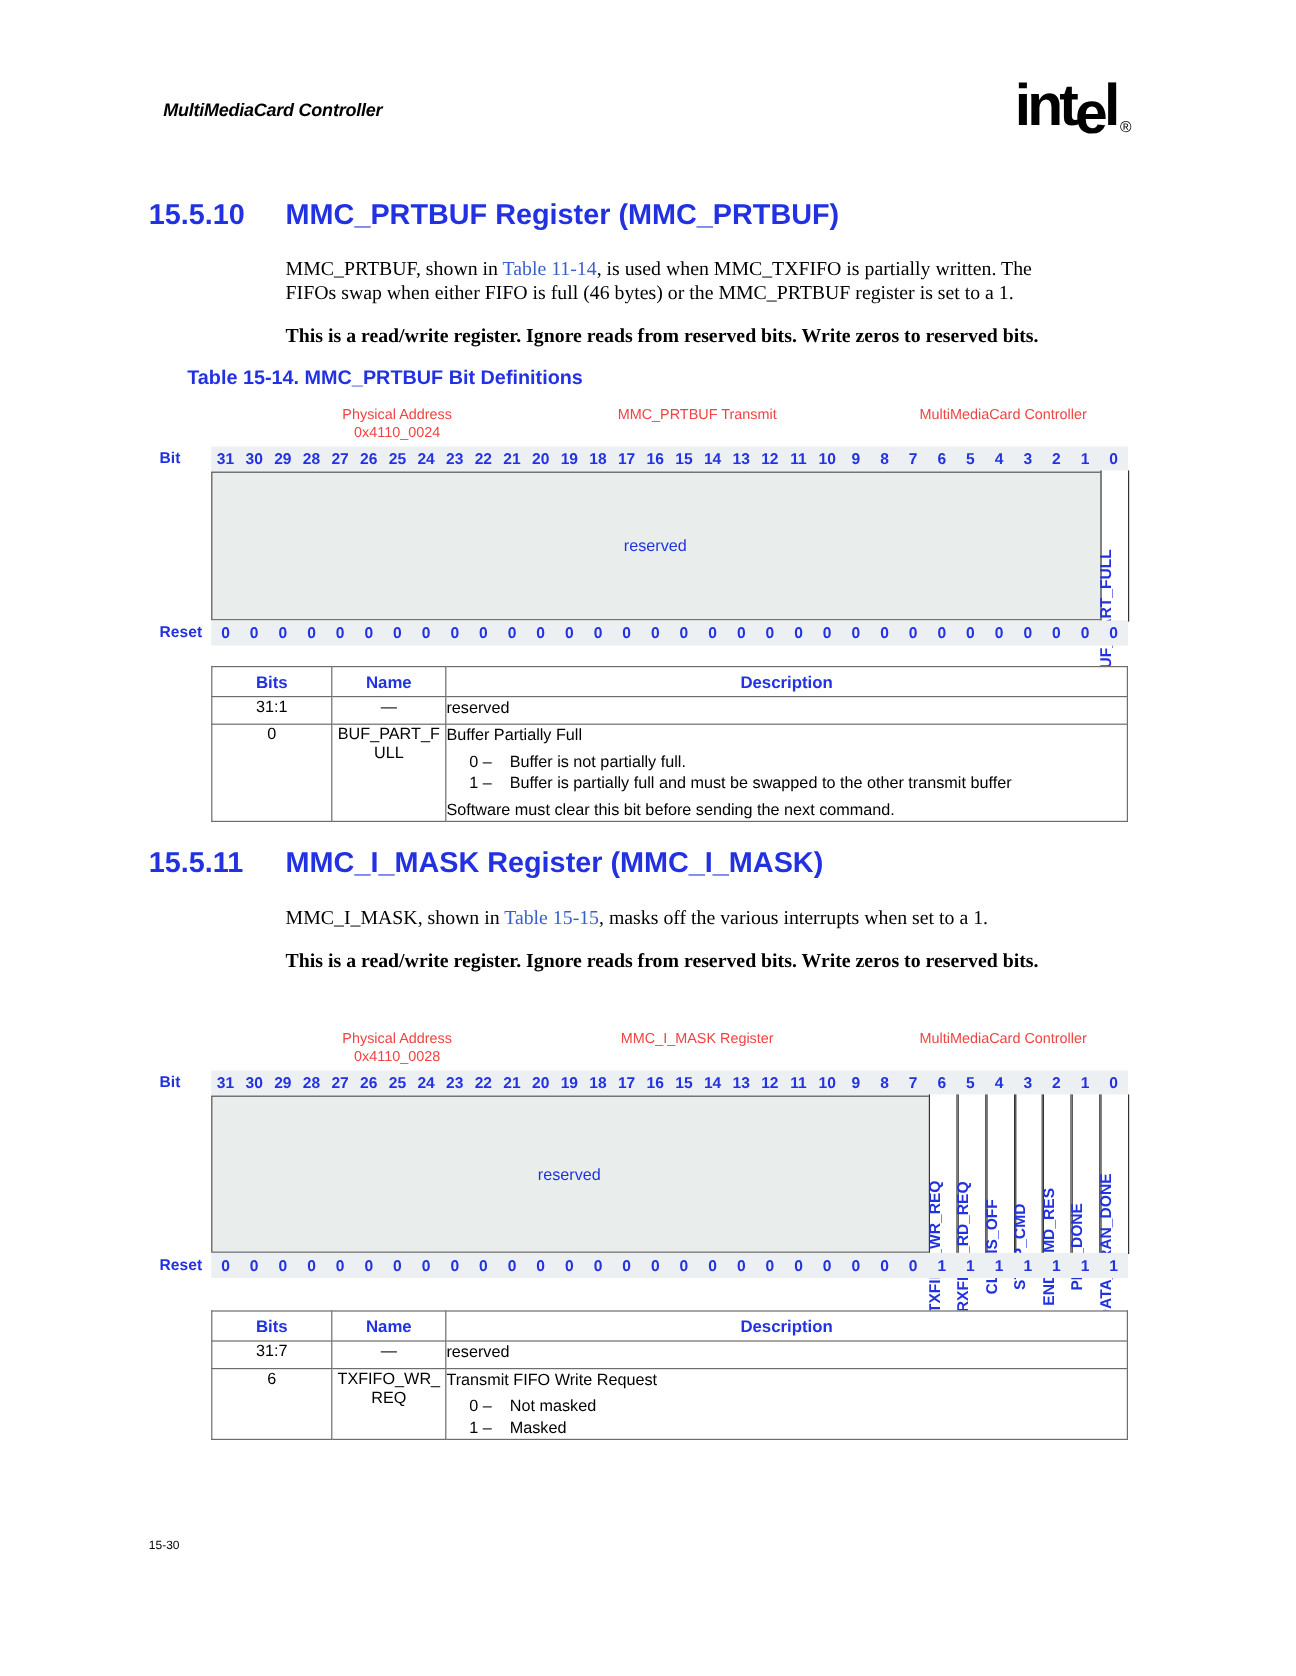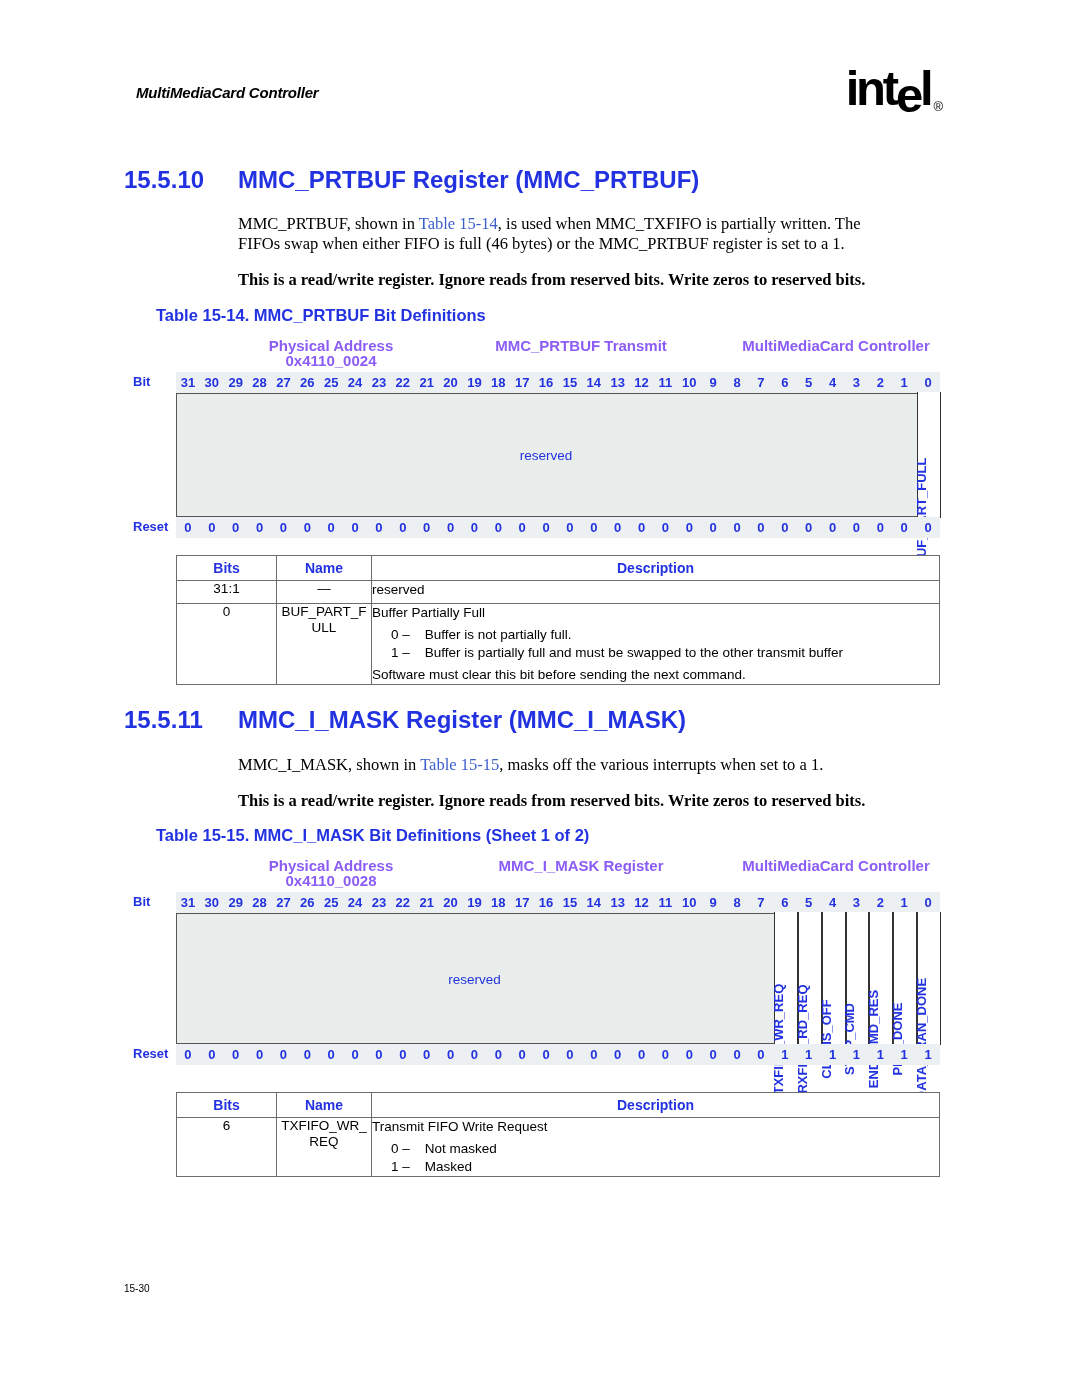--- a/index.html
+++ b/index.html
@@ -92,23 +92,23 @@
     white-space: nowrap;
   }
 
   
   .regdiag { position: absolute; }
 
   .reg-toplabels {
     position: relative;
     height: 34px;
     font-family: "Liberation Sans", sans-serif;
-    font-weight: bold;
-    font-size: 15px;
-    color: #8b5cf6;
+    font-weight: normal;
+    font-size: 12px;
+    color: #ef4444;
   }
   .reg-toplabels .lbl {
     position: absolute;
     text-align: center;
     line-height: 15px;
     white-space: nowrap;
   }
 
   .bitrow {
     position: relative;
@@ -246,21 +246,21 @@
 
   <div class="running-head">MultiMediaCard Controller</div>
   <div class="intel-logo">
     <span>int<span class="e-drop">e</span>l</span><span class="reg">®</span>
   </div>
 
   <div class="sec-head sec-num" style="left:124px; top:166px;">15.5.10</div>
   <div class="sec-head sec-title" style="left:238px; top:166px;">MMC_PRTBUF Register (MMC_PRTBUF)</div>
 
   <div class="para" style="left:238px; top:214px; width:700px;">
-    <span>MMC_PRTBUF, shown in </span><span class="xref">Table 15-14</span><span>, is used when MMC_TXFIFO is partially written. The</span><br>
+    <span>MMC_PRTBUF, shown in </span><span class="xref">Table 11-14</span><span>, is used when MMC_TXFIFO is partially written. The</span><br>
     <span>FIFOs swap when either FIFO is full (46 bytes) or the MMC_PRTBUF register is set to a 1.</span>
   </div>
 
   <div class="para bold" style="left:238px; top:270px;">This is a read/write register. Ignore reads from reserved bits. Write zeros to reserved bits.</div>
 
   <div class="tbl-caption" style="left:156px; top:306px;">Table 15-14. MMC_PRTBUF Bit Definitions</div>
 
   <div class="regdiag" id="diagram1-root" style="left:176px; top:338px; width:764px;">
     <div class="reg-toplabels">
       <div class="lbl" style="left:0px; width:310px; top:0px;">
@@ -380,21 +380,20 @@
 
   <div class="sec-head sec-num" style="left:124px; top:706px;">15.5.11</div>
   <div class="sec-head sec-title" style="left:238px; top:706px;">MMC_I_MASK Register (MMC_I_MASK)</div>
 
   <div class="para" style="left:238px; top:755px;">
     <span>MMC_I_MASK, shown in </span><span class="xref">Table 15-15</span><span>, masks off the various interrupts when set to a 1.</span>
   </div>
 
   <div class="para bold" style="left:238px; top:791px;">This is a read/write register. Ignore reads from reserved bits. Write zeros to reserved bits.</div>
 
-  <div class="tbl-caption" style="left:156px; top:826px;">Table 15-15. MMC_I_MASK Bit Definitions (Sheet 1 of 2)</div>
 
   <div class="regdiag" id="diagram2-root" style="left:176px; top:858px; width:764px;">
     <div class="reg-toplabels">
       <div class="lbl" style="left:0px; width:310px; top:0px;">
         <span>Physical Address</span><br>
         <span>0x4110_0028</span>
       </div>
       <div class="lbl" style="left:255px; width:300px; top:0px;">MMC_I_MASK Register</div>
       <div class="lbl" style="left:510px; width:300px; top:0px;">MultiMediaCard Controller</div>
     </div>
@@ -497,20 +496,25 @@
   <table class="bittable" style="left:176px; top:1092px; width:764px;">
     <thead>
       <tr>
         <th style="width:99px;">Bits</th>
         <th style="width:94px;">Name</th>
         <th>Description</th>
       </tr>
     </thead>
     <tbody>
       <tr>
+        <td class="cell-bits" style="height:22px;">31:7</td>
+        <td class="cell-name dash-cell">—</td>
+        <td class="cell-desc">reserved</td>
+      </tr>
+      <tr>
         <td class="cell-bits">6</td>
         <td class="cell-name" style="white-space:pre-line;">TXFIFO_WR_
 REQ</td>
         <td class="cell-desc">
           <span>Transmit FIFO Write Request</span>
           <div class="gap"></div>
           <span class="opt">0 –    Not masked</span>
           <span class="opt">1 –    Masked</span>
         </td>
       </tr>

